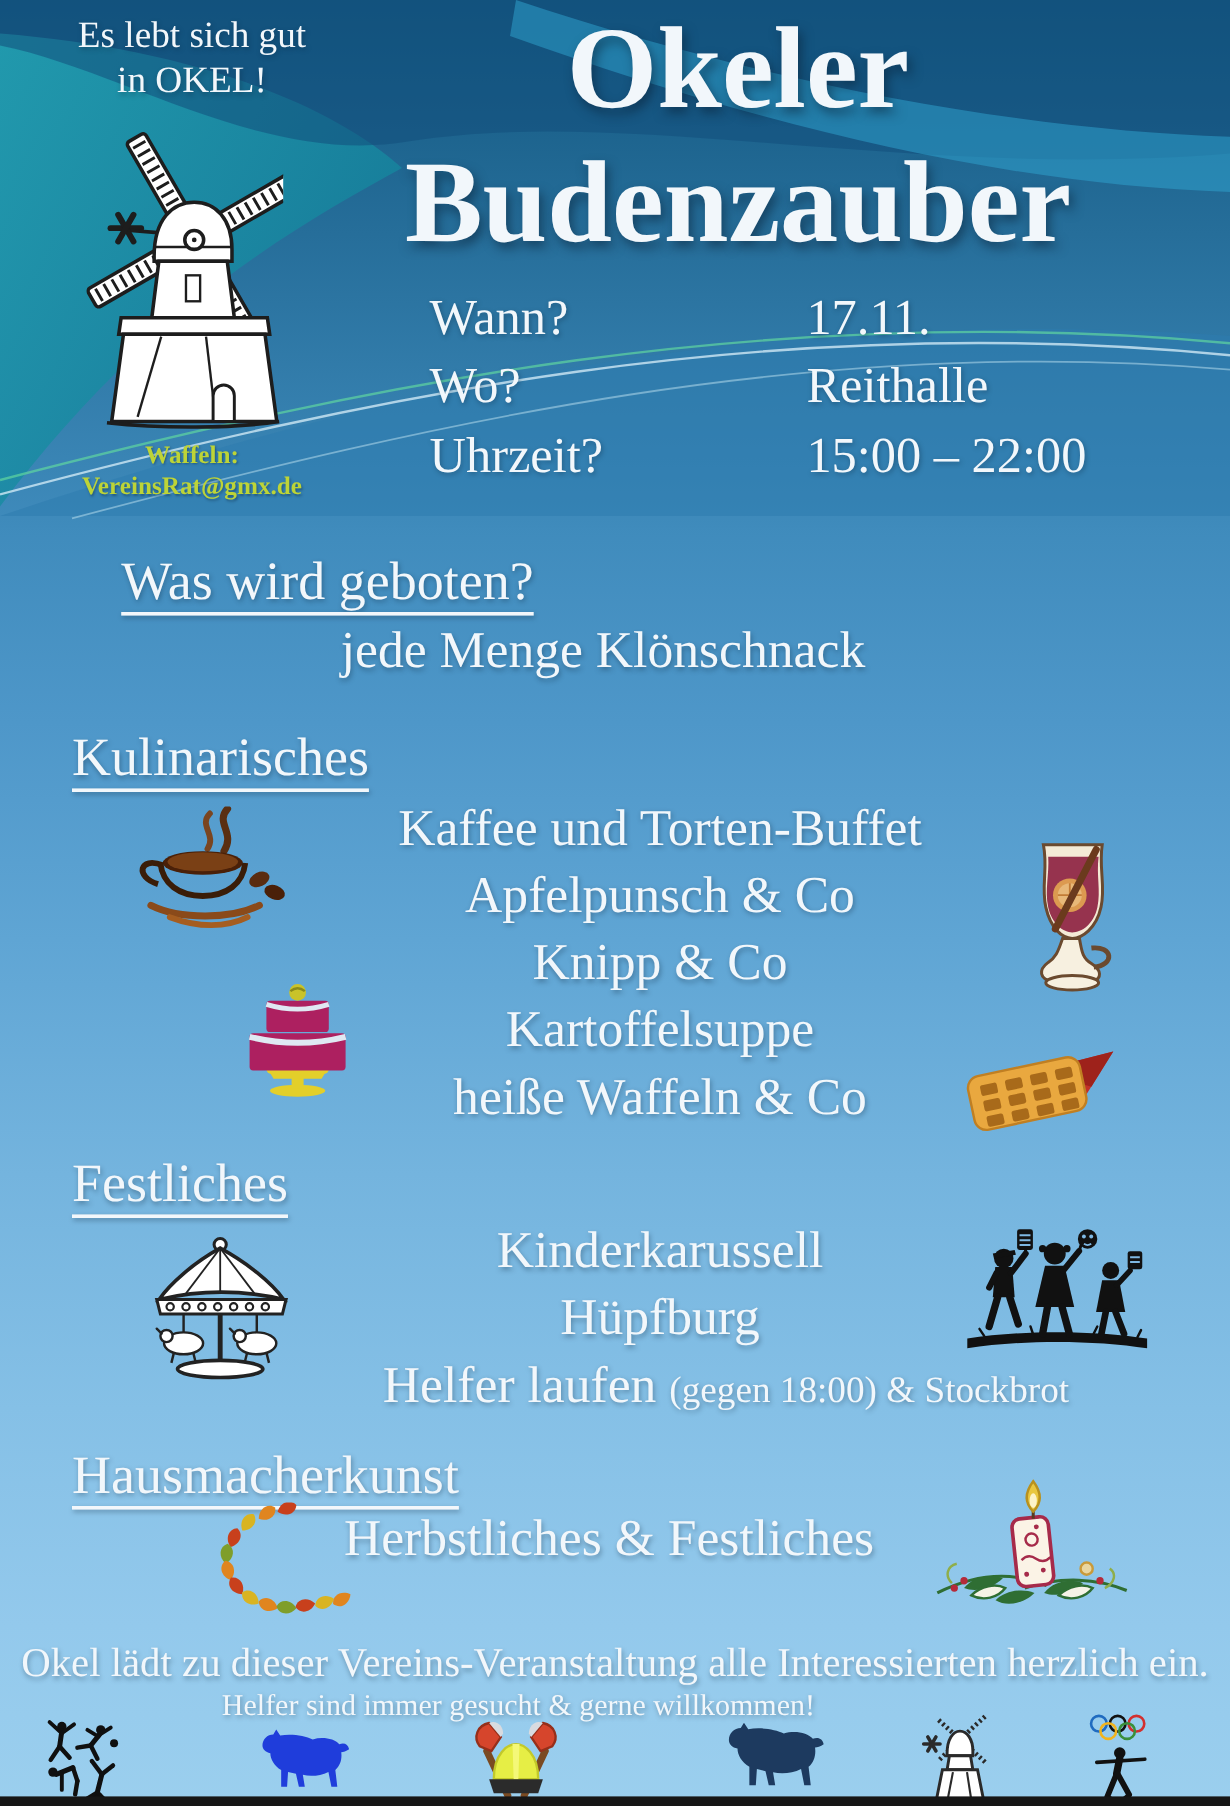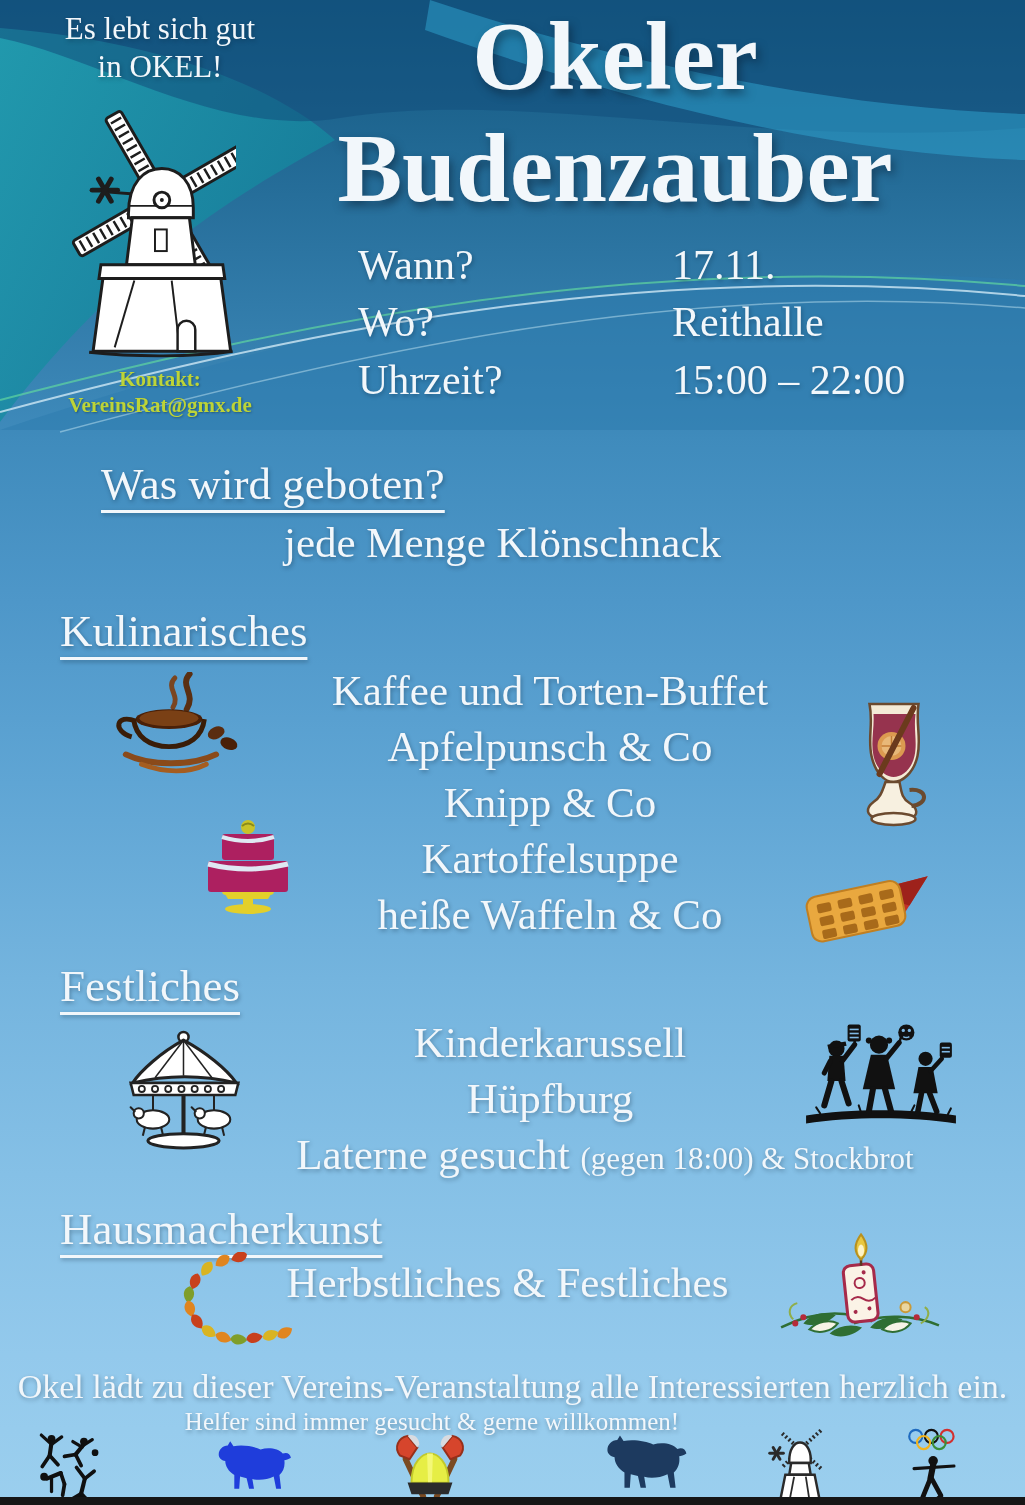--- a/index.html
+++ b/index.html
@@ -86,21 +86,21 @@
       <path d="M26,184 L150,184 L152,198 L24,198 Z" fill="#fff" stroke="#1d1d1d" stroke-width="3"></path>
       <path d="M28,198 L148,198 L158,272 L18,272 Z" fill="#fff" stroke="#1d1d1d" stroke-width="3"></path>
       <line x1="60" y1="200" x2="40" y2="268" stroke="#1d1d1d" stroke-width="2"></line>
       <line x1="98" y1="200" x2="106" y2="268" stroke="#1d1d1d" stroke-width="2"></line>
       <path d="M104,272 L104,250 A9,9 0 0 1 122,250 L122,272 Z" fill="#fff" stroke="#1d1d1d" stroke-width="2.5"></path>
       <path d="M14,273 C60,278 120,278 160,272" stroke="#1d1d1d" stroke-width="3" fill="none"></path>
     </svg>
   </div>
 
   <div class="abs contact">
-    <div>Kontakt:</div>
+    <div>Waffeln:</div>
     <div>VereinsRat@gmx.de</div>
   </div>
 
   <div class="abs title-wrap txt">
     <div class="title-l1">Okeler</div>
     <div class="title-l2">Budenzauber</div>
   </div>
 
   <div class="abs txt info-row info-label" style="top:241px;">Wann?</div>
   <div class="abs txt info-row info-value" style="top:241px;">17.11.</div>
@@ -185,21 +185,21 @@
             <rect x="85" y="62" width="14" height="9" rx="2"></rect>
         </g>
       </g>
     </svg>
   </div>
 
   <div class="abs txt sec-head" style="top:960px;">Festliches</div>
   <div class="abs txt center-line" style="left:70px;top:1018px;width:960px;">Kinderkarussell</div>
   <div class="abs txt center-line" style="left:70px;top:1074px;width:960px;">Hüpfburg</div>
   <div class="abs txt center-line" style="left:150px;top:1130px;width:910px;">
-    <span>Laterne gesucht</span>
+    <span>Helfer laufen</span>
     <span class="note">(gegen 18:00) &amp; Stockbrot</span>
   </div>
 
   <div class="abs" style="left:110px;top:1030px;width:148px;height:122px;">
     <svg viewBox="0 0 145 120">
       <circle cx="72" cy="7" r="5" fill="#fff" stroke="#222" stroke-width="2.5"></circle>
       <path d="M72,10 C50,22 30,40 22,52 C56,44 90,44 124,52 C114,38 94,22 72,10 Z" fill="#fff" stroke="#222" stroke-width="3"></path>
       <line x1="72" y1="10" x2="44" y2="47" stroke="#222" stroke-width="1.5"></line>
       <line x1="72" y1="10" x2="72" y2="45" stroke="#222" stroke-width="1.5"></line>
       <line x1="72" y1="10" x2="100" y2="47" stroke="#222" stroke-width="1.5"></line>

